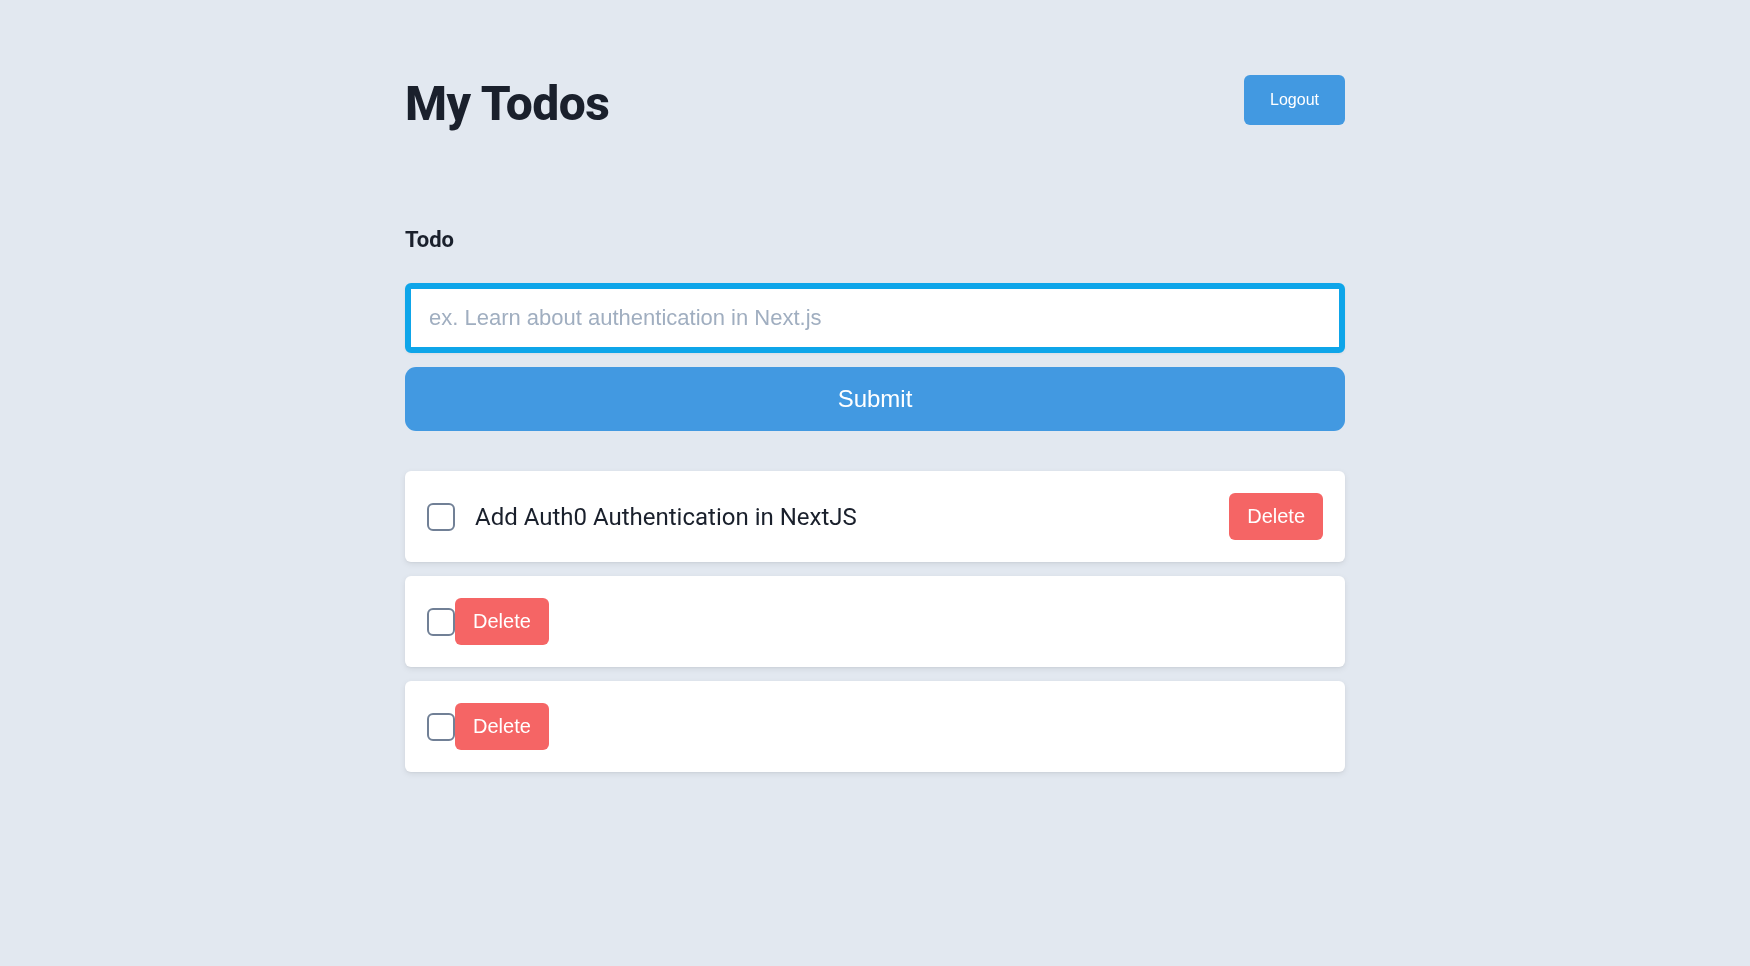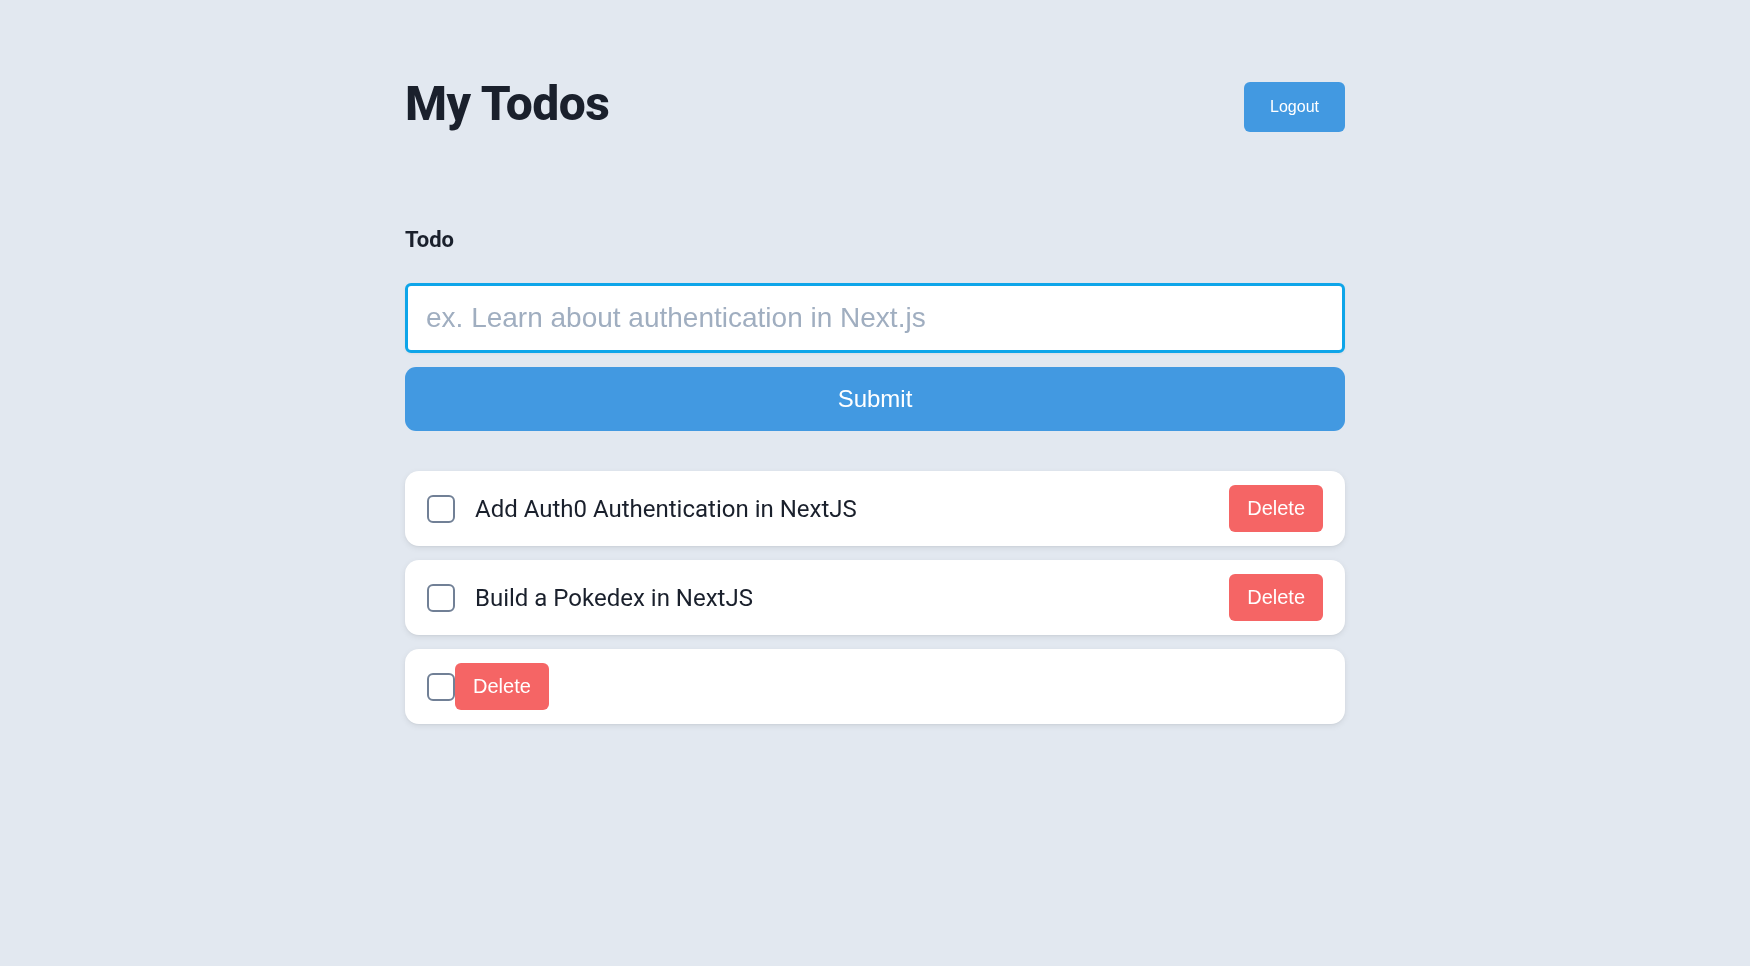--- a/index.html
+++ b/index.html
@@ -17,21 +17,21 @@
     
     .container {
       max-width: 940px;
       margin: 0 auto;
       padding: 75px 0 40px 0;
     }
     
     .header {
       display: flex;
       justify-content: space-between;
-      align-items: flex-end;
+      align-items: flex-start;
       margin-bottom: 95px;
     }
     
     .page-title {
       font-size: 48px;
       font-weight: 800;
       color: #1a202c;
       letter-spacing: -0.5px;
     }
     
@@ -54,22 +54,22 @@
       display: block;
       font-size: 22px;
       font-weight: 700;
       color: #1a202c;
       margin-bottom: 31px;
     }
     
     .todo-input {
       width: 100%;
       padding: 16px 18px;
-      font-size: 28px;
-      border: 3px solid #0ea5e9;
+      font-size: 22px;
+      border: 6px solid #0ea5e9;
       border-radius: 6px;
       background-color: #ffffff;
       color: #1a202c;
       margin-bottom: 14px;
       box-shadow: 0 1px 3px rgba(0,0,0,0.05);
     }
     
     .todo-input::placeholder {
       color: #a0aec0;
     }
@@ -87,22 +87,22 @@
     }
     
     .todo-list {
       display: flex;
       flex-direction: column;
       gap: 14px;
     }
     
     .todo-item {
       background-color: #ffffff;
-      border-radius: 14px;
-      padding: 14px 22px;
+      border-radius: 6px;
+      padding: 22px 22px;
       display: flex;
       align-items: center;
       box-shadow: 0 2px 6px rgba(0,0,0,0.08), 0 1px 2px rgba(0,0,0,0.04);
     }
     
     .todo-checkbox {
       width: 28px;
       height: 28px;
       border: 2px solid #718096;
       border-radius: 6px;
@@ -148,21 +148,20 @@
   </div>
 
   <div class="todo-list">
     <div class="todo-item">
       <input type="checkbox" class="todo-checkbox" style="">
       <span class="todo-text">Add Auth0 Authentication in NextJS</span>
       <button class="delete-btn">Delete</button>
     </div>
     <div class="todo-item">
       <input type="checkbox" class="todo-checkbox" style="">
-      <span class="todo-text">Build a Pokedex in NextJS</span>
       <button class="delete-btn">Delete</button>
     </div>
     <div class="todo-item">
       <input type="checkbox" class="todo-checkbox" style="">
       <button class="delete-btn">Delete</button>
     </div>
   </div>
 </div>
 
 </body></html>

